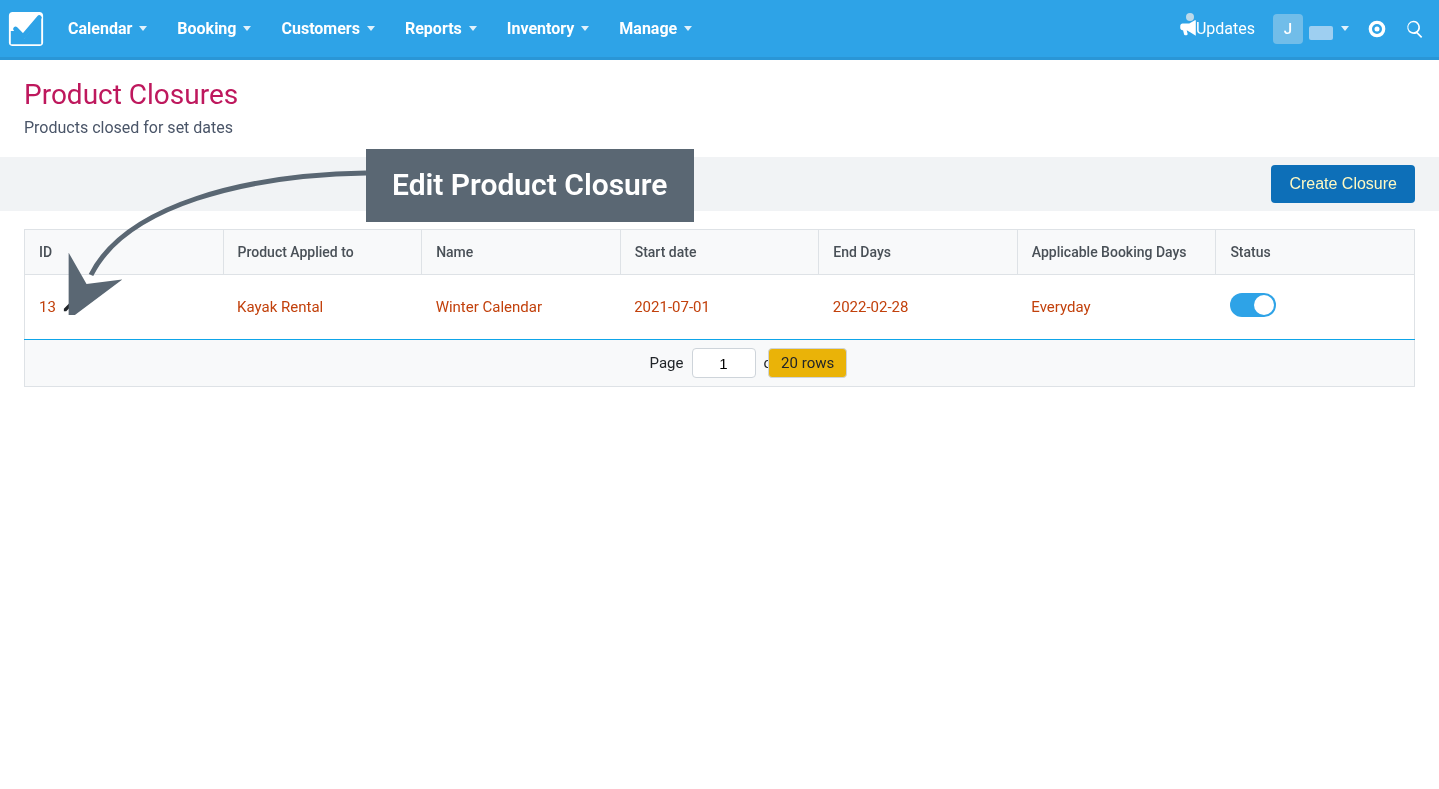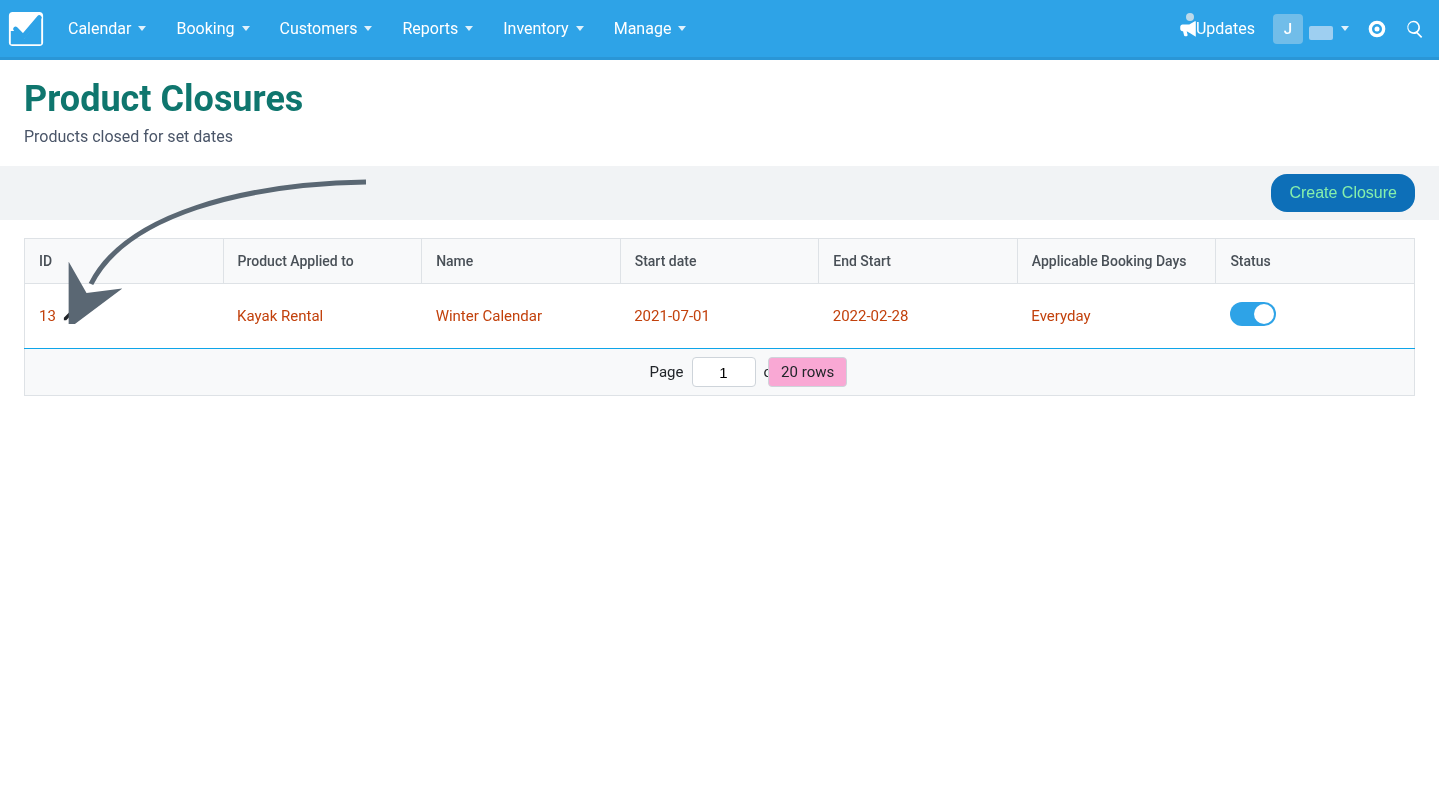--- a/index.html
+++ b/index.html
@@ -22,41 +22,41 @@
   }
   .logo-box {
     width: 44px;
     height: 44px;
     margin-left: 4px;
     margin-right: 20px;
     display: flex;
     align-items: center;
     justify-content: center;
   }
-  .nav-menu { display: flex; gap: 30px; }
+  .nav-menu { display: flex; gap: 30px; font-weight: bold; }
   .nav-item {
     color: #fff;
     font-size: 16px;
     cursor: pointer;
     display: flex;
     align-items: center;
     gap: 5px;
   }
   .caret {
     width: 0; height: 0;
     border-left: 4px solid transparent;
     border-right: 4px solid transparent;
     border-top: 5px solid rgba(255,255,255,0.85);
     display: inline-block;
     margin-left: 2px;
   }
   .nav-spacer { flex: 1; }
   .nav-right { display: flex; align-items: center; gap: 18px; margin-right: 4px; }
   .updates {
-    display: flex; align-items: flex-end; gap: 0; cursor: pointer;
+    display: flex; align-items: flex-start; gap: 0; cursor: pointer;
     font-size: 16px; position: relative;
   }
   .updates .dot {
     position: absolute; top: -6px; left: 8px;
     width: 8px; height: 8px; background: #bcd9ea; border-radius: 50%;
   }
   .user-box {
     display: flex; align-items: center; gap: 6px; cursor: pointer;
   }
   .avatar {
@@ -66,21 +66,21 @@
   }
   .flag-placeholder {
     width: 24px; height: 14px; background: #9ecff1; border-radius: 2px;
     position: relative; top: 4px;
   }
   .nav-icon { cursor: pointer; display:flex; align-items:center; }
   .nav-icon svg { width: 20px; height: 20px; fill: #fff; }
 
   
   .page-head { padding: 18px 24px 20px; }
-  .page-title { font-size: 36px; font-weight: 700; color: #0f766e; }
+  .page-title { font-size: 28px; font-weight: 400; color: #be185d; }
   .page-sub { font-size: 16px; color: #4a5568; margin-top: 7px; }
 
   
   .toolbar-row {
     background: #f1f3f5;
     min-height: 48px;
     display: flex;
     align-items: center;
     justify-content: flex-end;
     padding: 8px 24px;
@@ -101,23 +101,23 @@
   }
   .arrow-svg {
     position: absolute;
     left: 66px;
     top: 8px;
     z-index: 4;
     pointer-events: none;
   }
   .btn-primary {
     background: #0d6fb8;
-    color: #86efac;
+    color: #fef9c3;
     border: 0;
-    border-radius: 16px;
+    border-radius: 4px;
     padding: 10px 18px;
     font-size: 16px;
     font-weight: 500;
     cursor: pointer;
   }
 
   
   .table-wrap { padding: 18px 24px 0; }
   table.data {
     width: 100%;
@@ -178,21 +178,21 @@
     text-align: center;
     font-size: 15px;
     background:#fff;
   }
   .rows-select {
     position: absolute;
     left: 53.5%;
     border: 1px solid #ced4da;
     border-radius: 4px;
     padding: 5px 12px;
-    background: #f9a8d4;
+    background: #eab308;
     font-size: 15px;
     cursor: pointer;
   }
 </style>
 </head>
 <body>
 
 <div class="navbar">
   <div class="logo-box">
     <svg viewBox="0 0 40 40" width="38" height="38">
@@ -263,41 +263,42 @@
 
 <div class="toolbar-row">
   <svg class="arrow-svg" width="320" height="150">
     <defs>
       <marker id="ah" markerWidth="12" markerHeight="12" refX="2" refY="6" orient="auto">
         <path d="M0,0 L12,6 L0,12 L4,6 Z" fill="#5a6773"></path>
       </marker>
     </defs>
     <path d="M300,8 C180,10 60,40 25,110" stroke="#5a6773" stroke-width="5" fill="none" marker-end="url(#ah)"></path>
   </svg>
+  <div class="callout">Edit Product Closure</div>
   <button class="btn-primary">Create Closure</button>
 </div>
 
 <div class="table-wrap">
   <table class="data">
     <colgroup>
       <col style="width:14%">
         <col style="width:14%">
         <col style="width:14%">
         <col style="width:14%">
         <col style="width:14%">
         <col style="width:14%">
         <col style="width:14%">
     </colgroup>
     <thead>
       <tr>
         <th>ID</th>
         <th>Product Applied to</th>
         <th>Name</th>
         <th>Start date</th>
-        <th>End Start</th>
+        <th>End Days</th>
         <th>Applicable Booking Days</th>
         <th>Status</th>
       </tr>
     </thead>
     <tbody>
       <tr>
         <td>
           <div class="id-cell">
             <span>13</span>
             <span class="pencil-icon">

